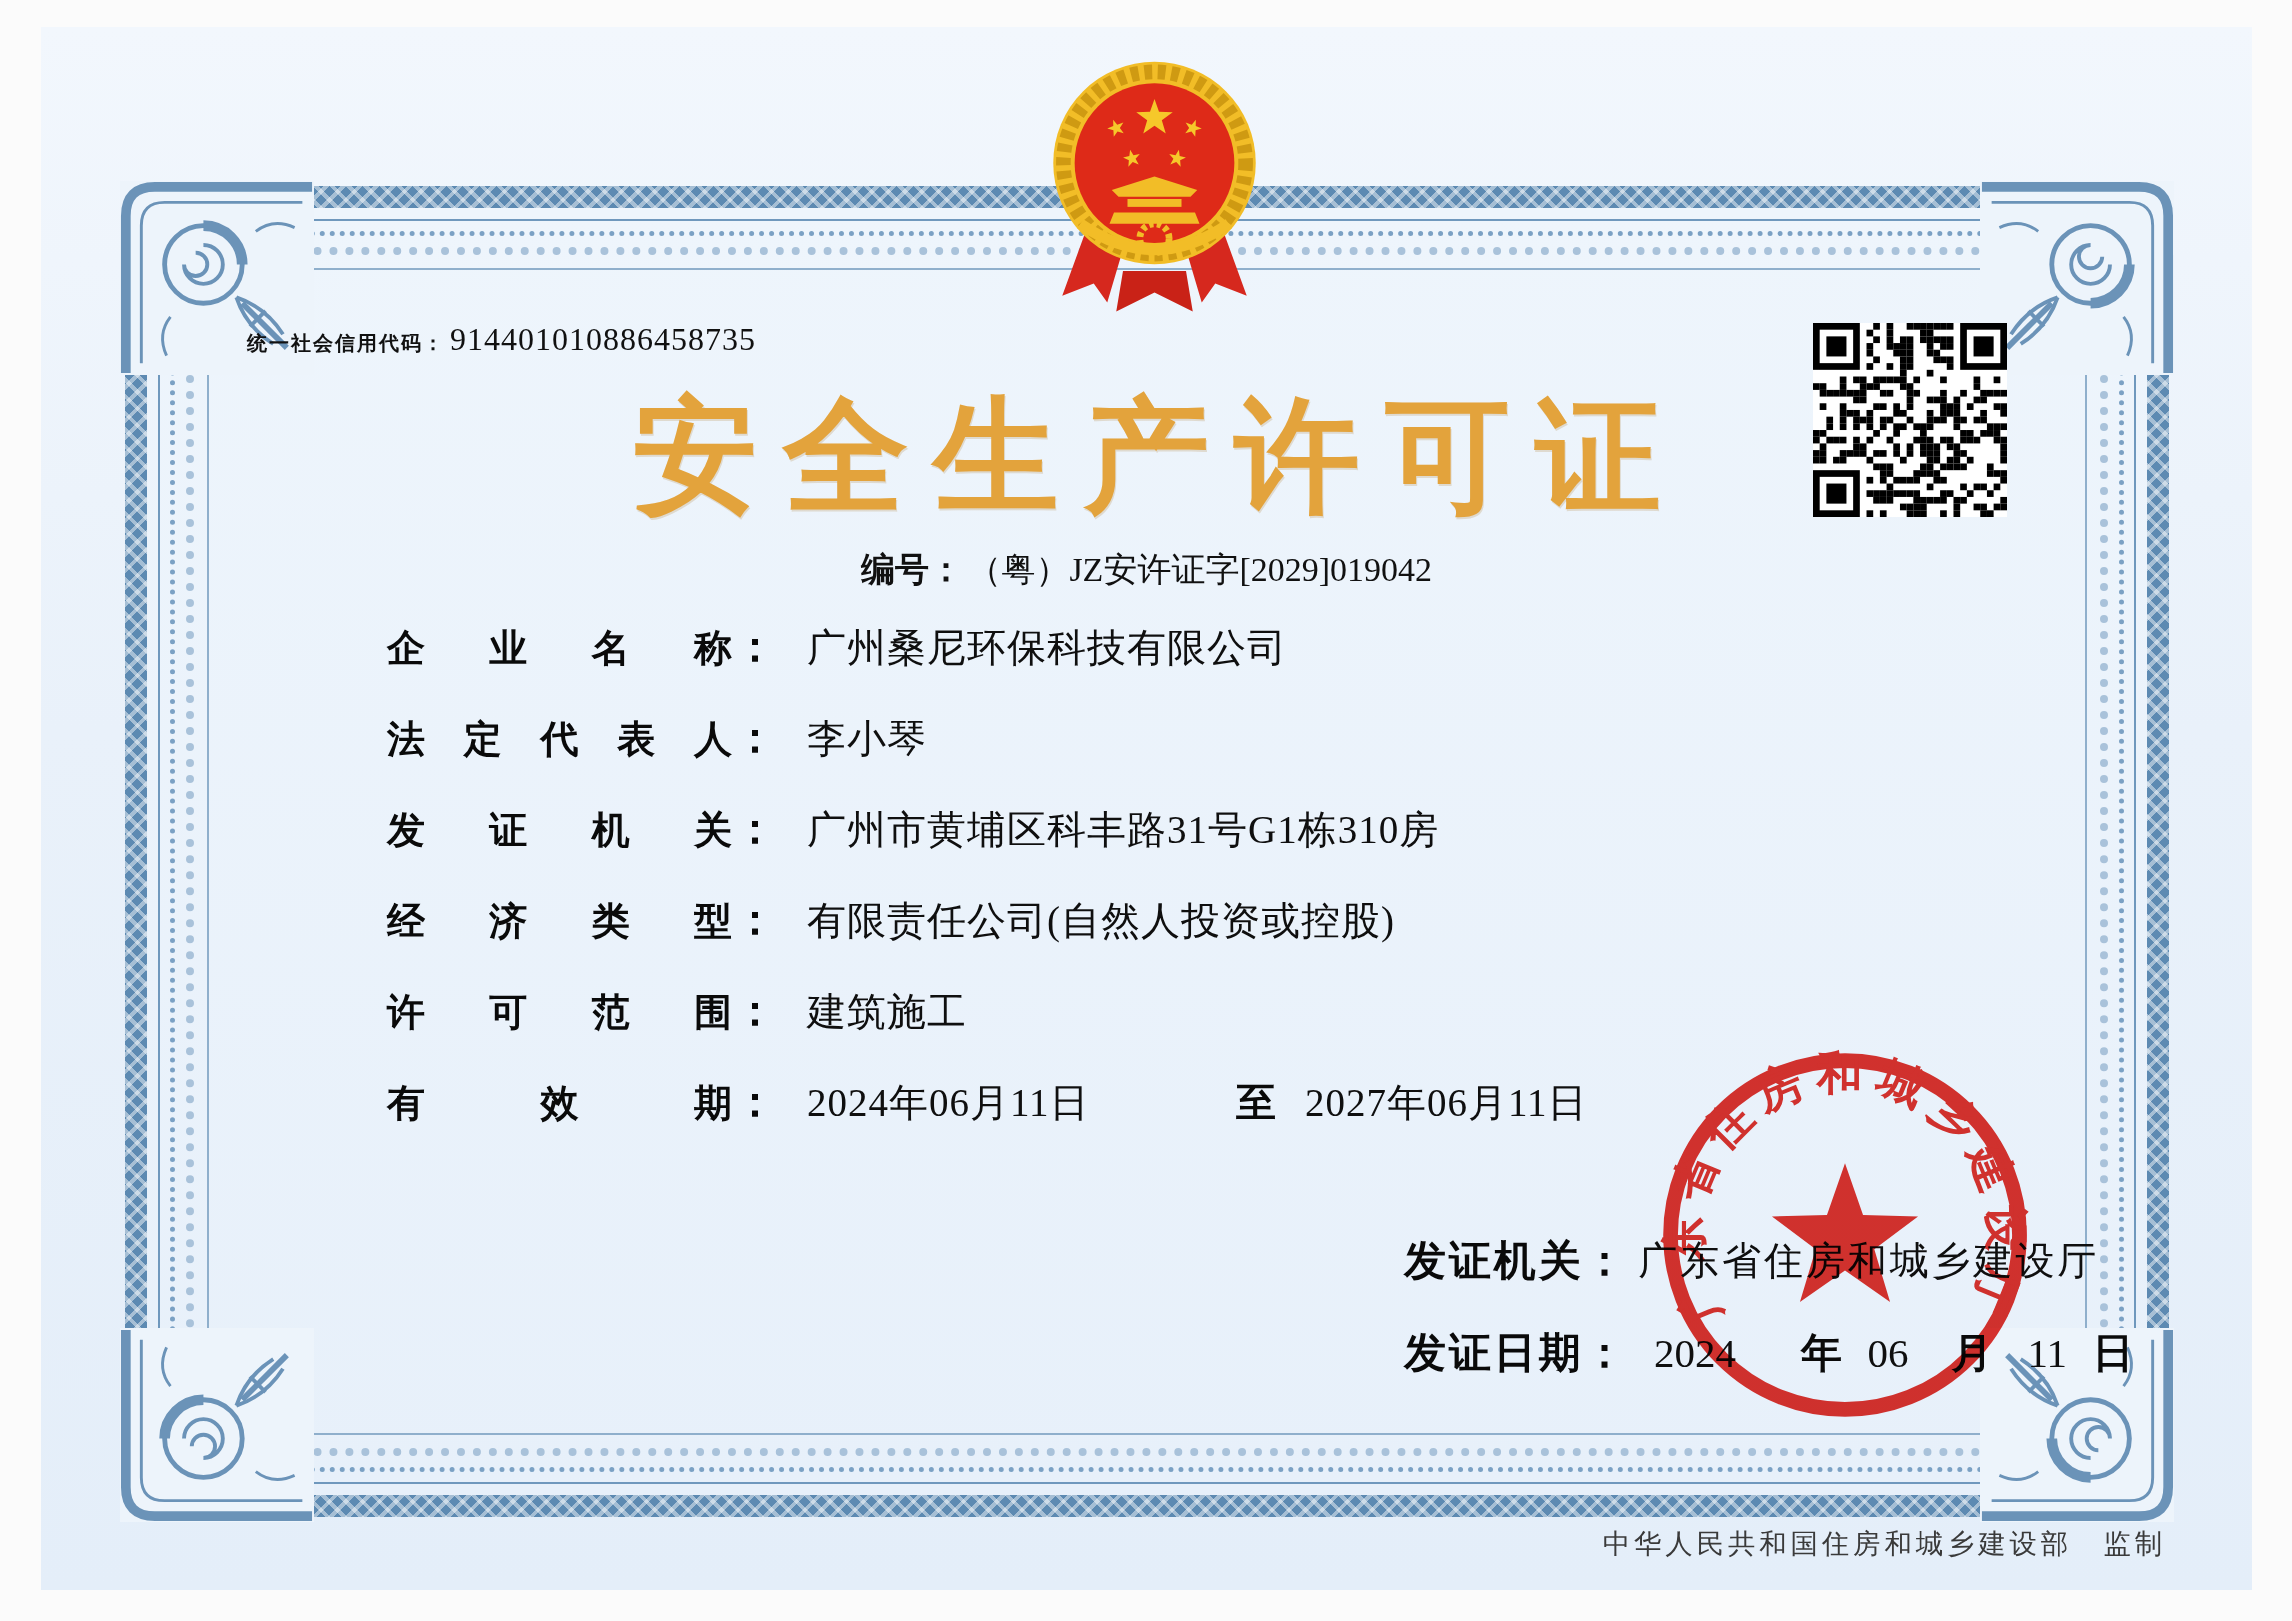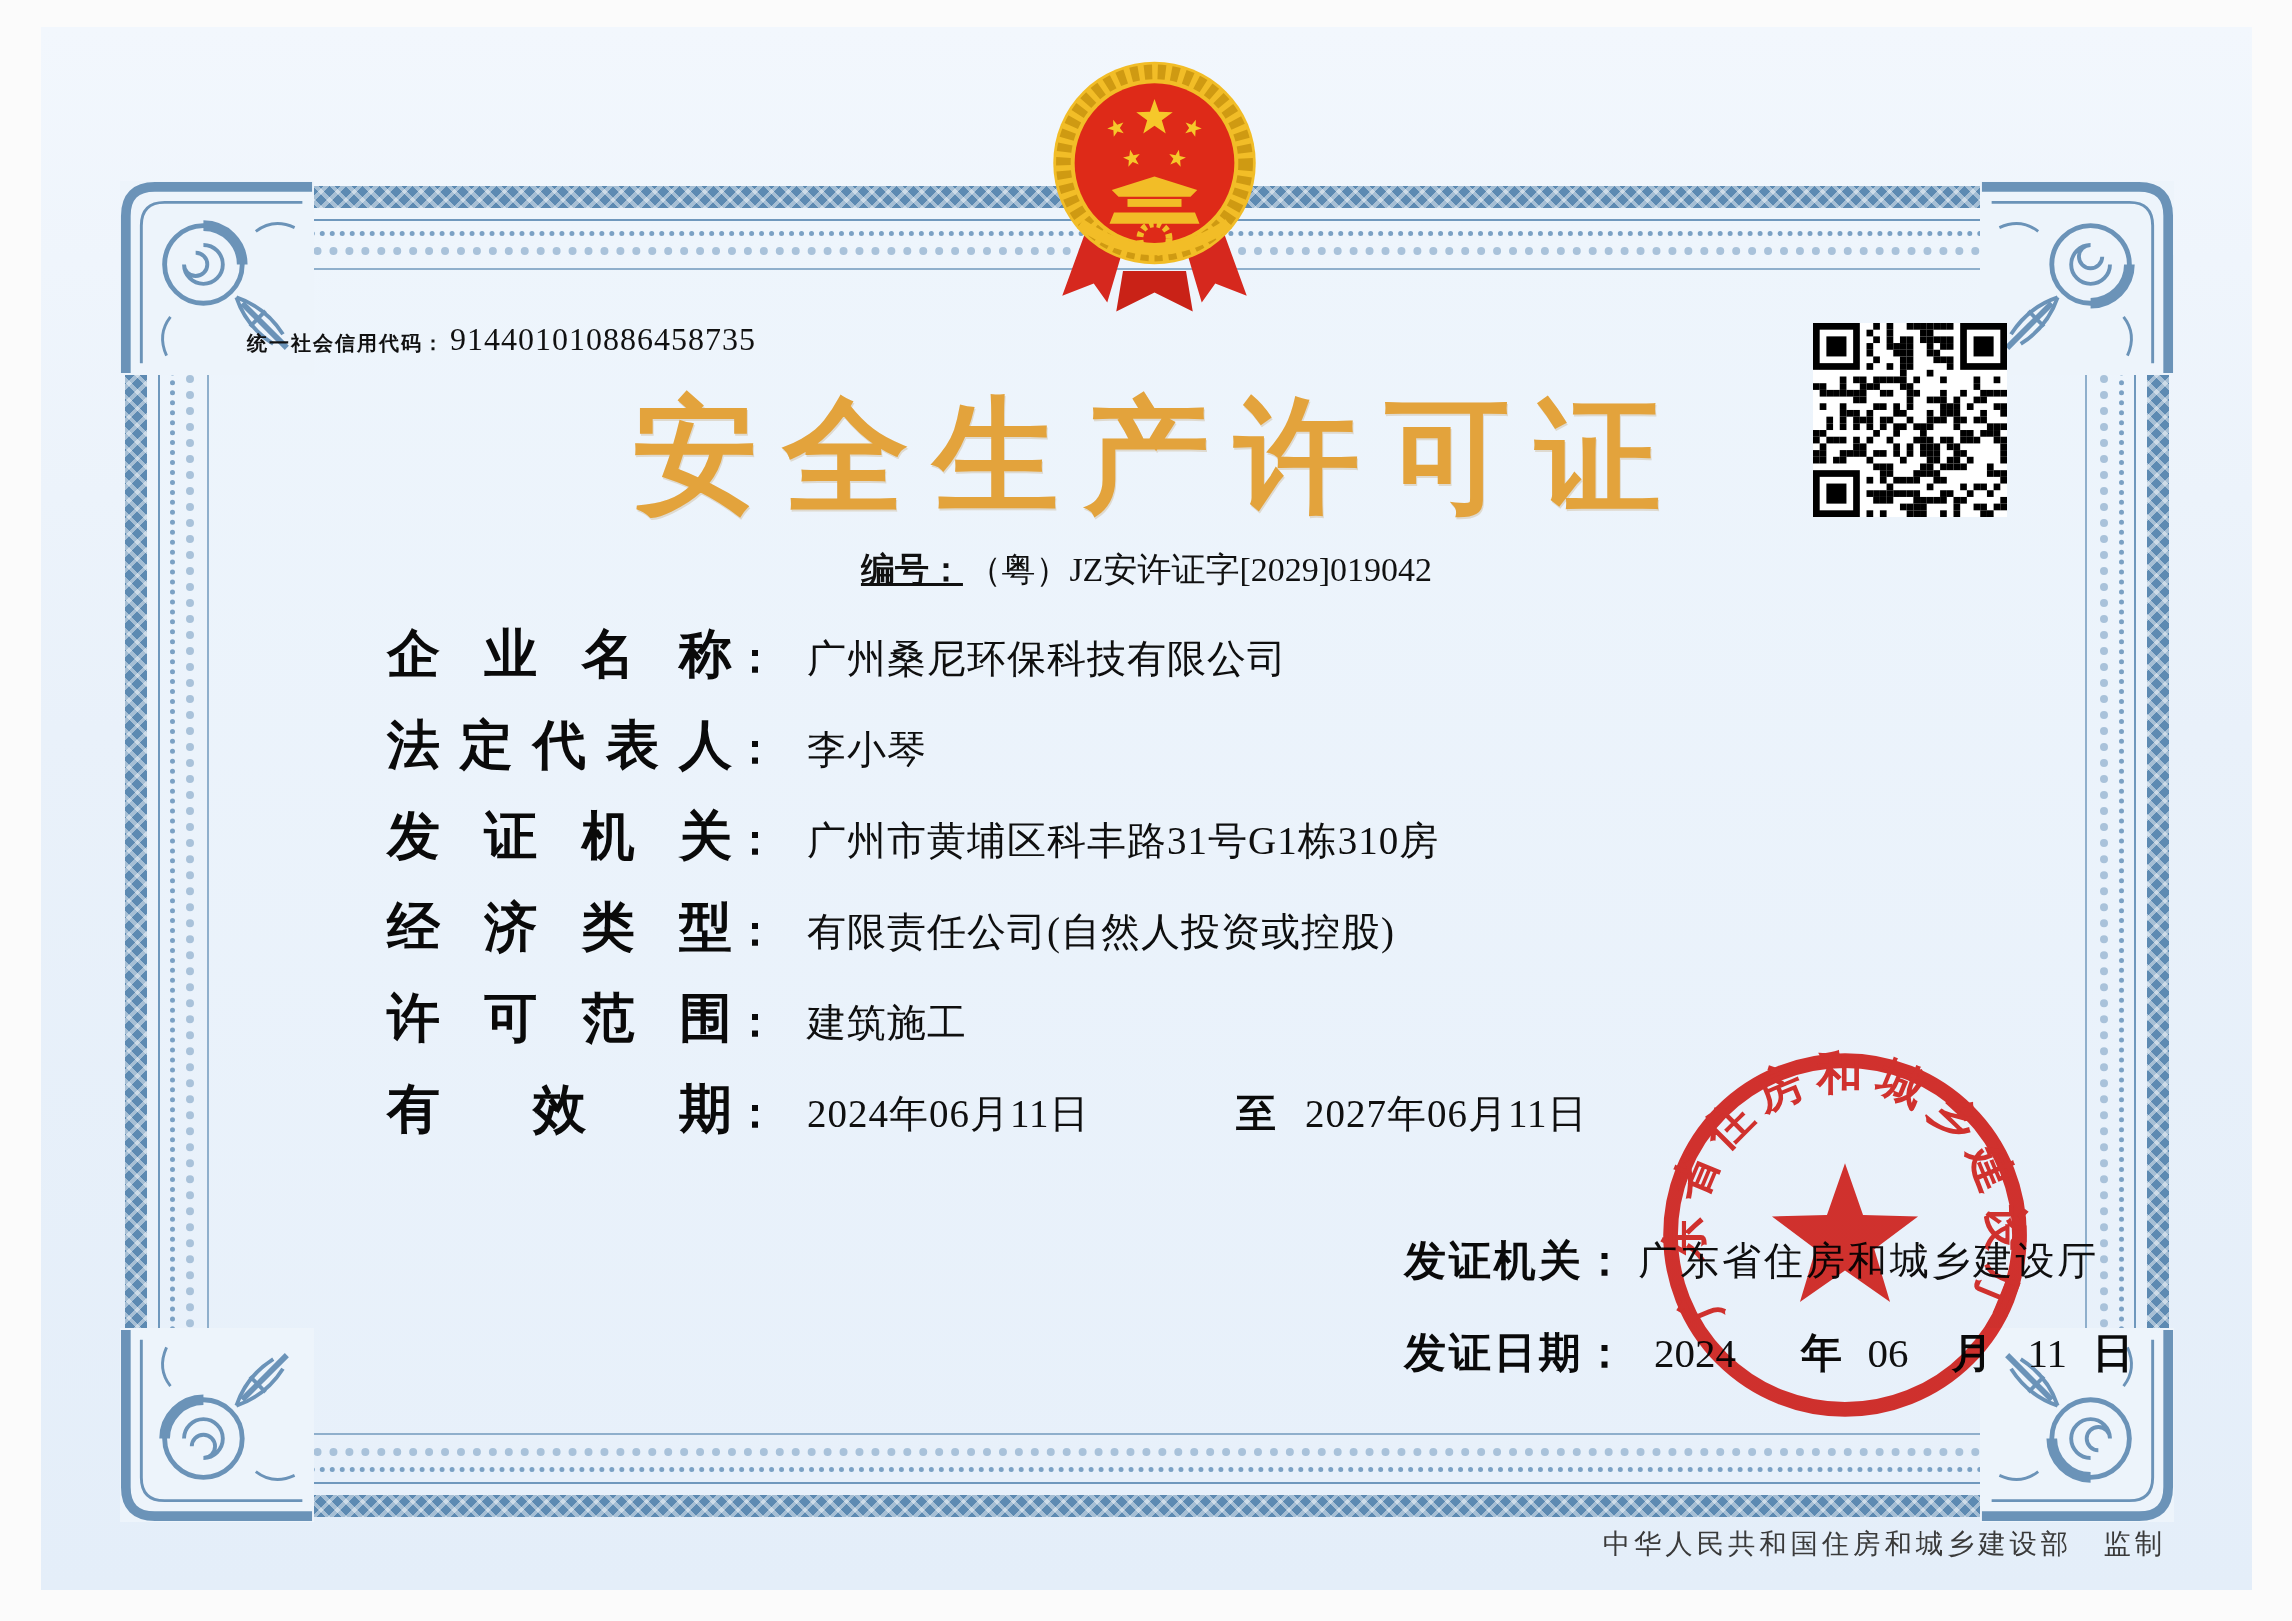--- a/index.html
+++ b/index.html
@@ -47,27 +47,27 @@
   .credit-line{position:absolute;left:247px;top:321px;z-index:4;display:flex;align-items:baseline;}
   .credit-label{font-size:20px;font-weight:bold;color:#111;letter-spacing:2px;}
   .credit-value{font-size:32px;color:#111;font-family:"Liberation Serif",serif;margin-left:5px;letter-spacing:1px;}
 
   .title{
     position:absolute;left:0;right:0;top:374px;text-align:center;z-index:4;
     font-size:125px;font-weight:bold;color:#e3a33c;
     letter-spacing:25.5px;margin-right:-25.5px;text-shadow:1px 2px 0 rgba(160,100,10,.18);
   }
   .serial{position:absolute;left:0;right:0;top:547px;text-align:center;z-index:4;}
-  .serial-label{font-size:34px;font-weight:bold;color:#111;text-decoration:underline;}
+  .serial-label{font-size:34px;font-weight:bold;color:#111;}
   .serial-value{font-size:34px;color:#111;font-family:"Liberation Serif",serif;}
 
   .fields{position:absolute;left:387px;top:619px;z-index:4;}
   .frow{display:flex;align-items:baseline;height:91px;}
   .flabel{
-    display:inline-block;width:345px;font-size:53px;font-weight:bold;color:#0a0a0a;
+    display:inline-block;width:345px;font-size:38px;font-weight:bold;color:#0a0a0a;
     text-align:justify;text-align-last:justify;
   }
   .fcolon{font-size:42px;font-weight:bold;color:#0a0a0a;margin-left:2px;}
   .fvalue{font-size:39px;color:#0f0f0f;font-family:"Liberation Serif",serif;margin-left:31px;letter-spacing:1px;}
   .v-from{display:inline-block;min-width:429px;}
   .v-to-word{font-size:40px;font-weight:bold;color:#0a0a0a;margin:0 29px 0 0;}
 
   .issuer-row{position:absolute;left:1404px;top:1233px;z-index:4;display:flex;align-items:center;}
   .issue-date-row{position:absolute;left:1404px;top:1325px;z-index:4;display:flex;align-items:baseline;}
   .big-label{font-size:42px;font-weight:bold;color:#0a0a0a;letter-spacing:2.9px;}

